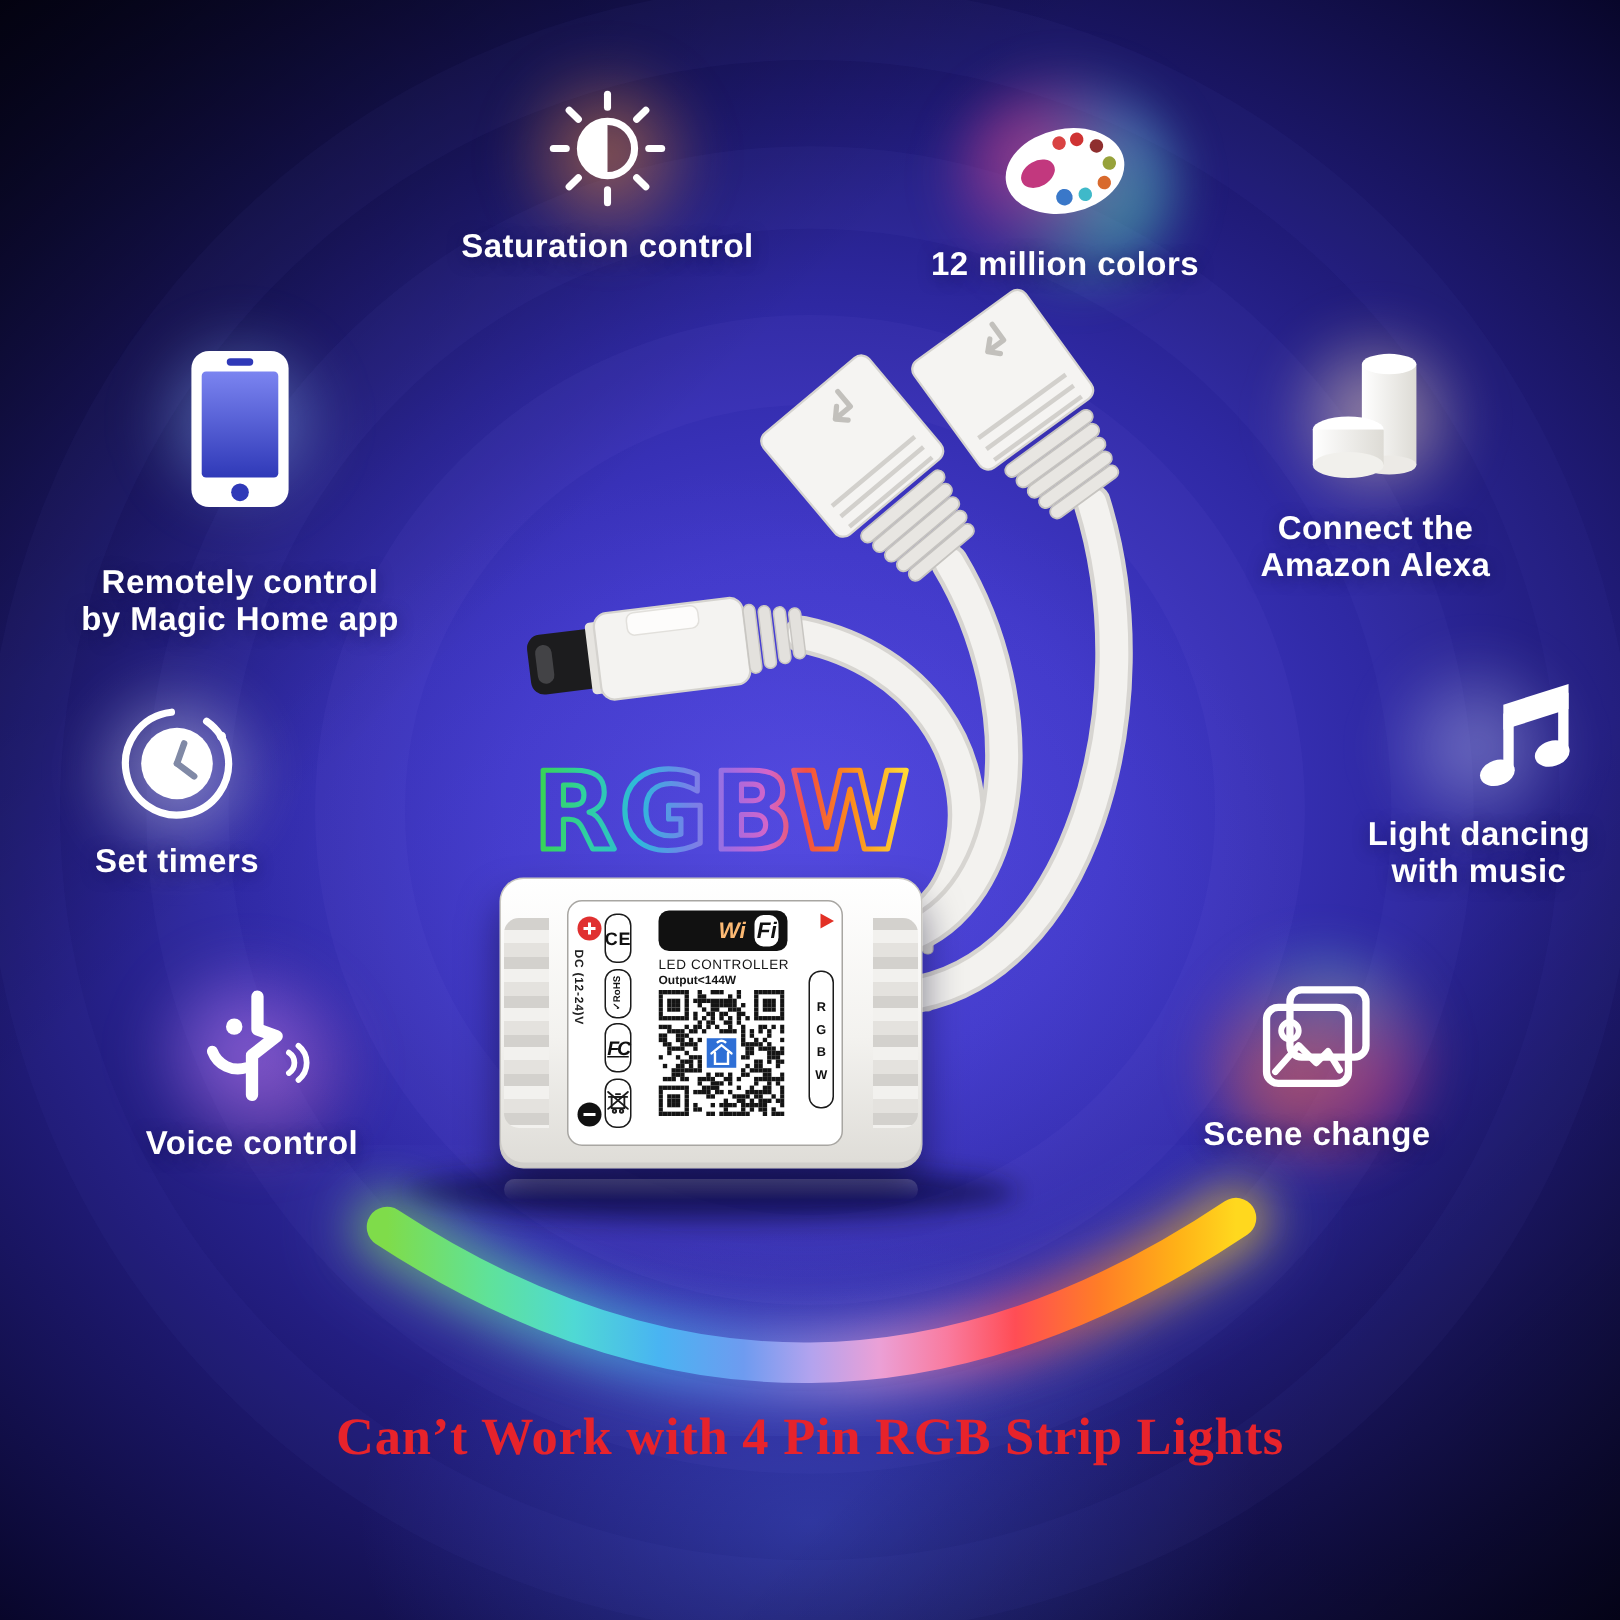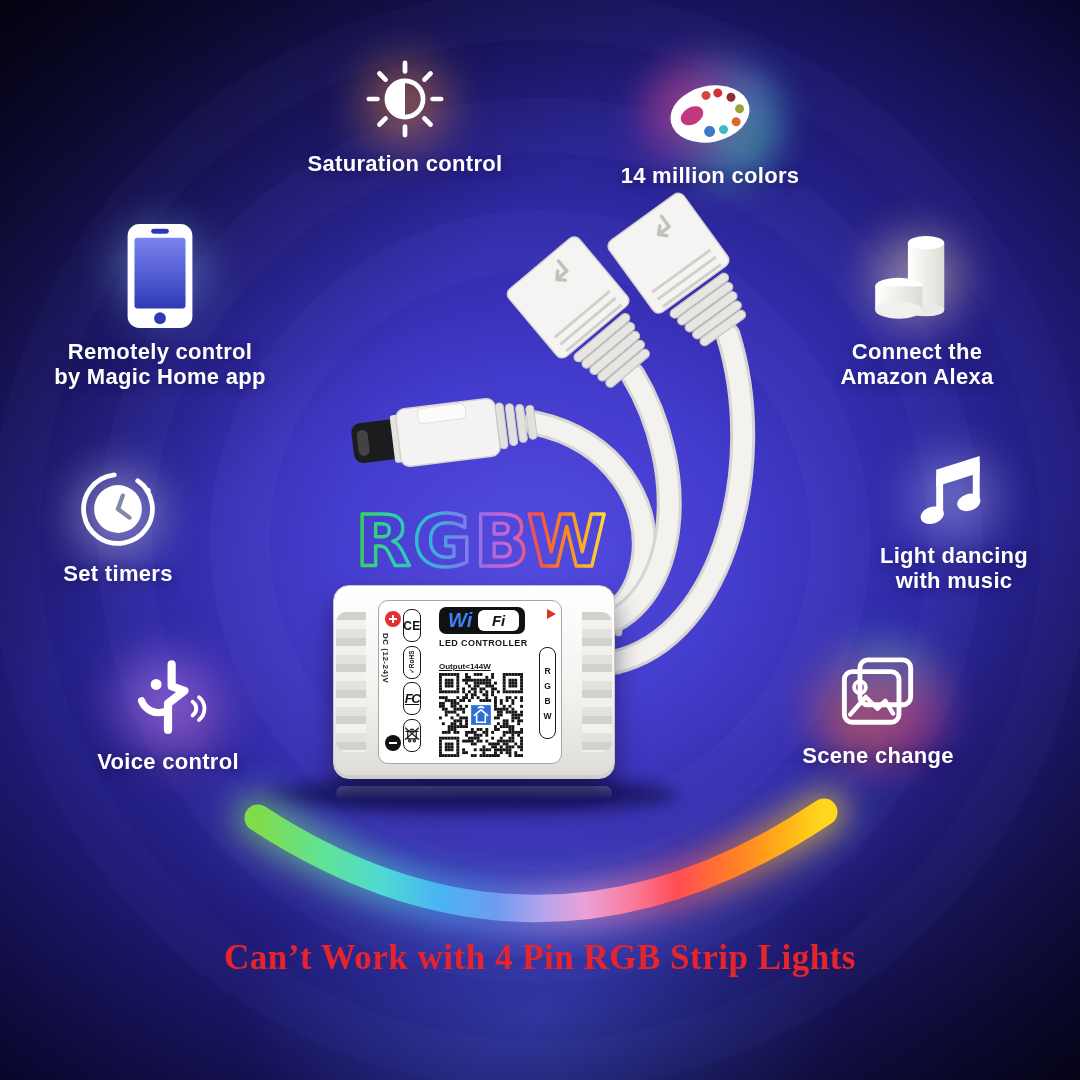--- a/index.html
+++ b/index.html
@@ -28,24 +28,24 @@
   .g-alexa{background:radial-gradient(circle, rgba(255,226,186,.6), transparent 65%);}
   .g-timers{background:radial-gradient(circle, rgba(240,244,255,.5), transparent 65%);}
   .g-music{background:radial-gradient(circle, rgba(212,218,255,.42), transparent 65%);}
   .g-voice{background:radial-gradient(circle at 45% 45%, rgba(190,130,255,.5), transparent 62%),radial-gradient(circle at 62% 60%, rgba(255,120,190,.25), transparent 60%);}
   .g-scene{background:
       radial-gradient(circle at 34% 62%, rgba(255,110,70,.55), transparent 58%),
       radial-gradient(circle at 75% 62%, rgba(255,60,110,.40), transparent 58%),
       radial-gradient(circle at 60% 22%, rgba(130,255,200,.30), transparent 55%);}
   .f-dimmable{left:260px;top:56px;width:290px;}
   .f-colors{left:565px;top:74px;width:290px;}
-  .f-remote{left:15px;top:222px;width:290px;}
+  .f-remote{left:15px;top:232px;width:290px;gap:26px;}
   .f-alexa{left:772px;top:230px;width:290px;text-align:center;}
   .f-timers{left:12px;top:466px;width:212px;}
-  .f-music{left:848px;top:450px;width:212px;}
+  .f-music{left:848px;top:450px;width:212px;align-items:flex-end;}
   .f-voice{left:62px;top:658px;width:212px;text-align:center;}
   .f-scene{left:772px;top:656px;width:212px;}
   
   .rgbw-svg{position:absolute;left:322px;top:492px;pointer-events:none;}
   
   .device{position:absolute;left:333px;top:585px;width:280px;height:192px;border-radius:16px;
     background:linear-gradient(180deg,#ffffff 0%,#f3f2ef 55%,#dedcd7 100%);
     border:1px solid #c9c7c2;box-shadow:0 16px 26px rgba(8,6,40,.5), inset 0 -3px 0 #d0cecb;}
   .device .top-stub{position:absolute;top:-8px;width:22px;height:14px;background:#e6e4e0;border:1px solid #c8c6c2;border-radius:5px;z-index:-1;}
   .device .rib{position:absolute;top:26px;bottom:26px;width:30px;
@@ -63,24 +63,24 @@
   .term.plus::after{content:"";position:absolute;left:7px;top:4px;width:2px;height:8px;background:#fff;}
   .dc-text{position:absolute;left:2px;top:32px;height:100px;writing-mode:vertical-rl;font-size:8px;font-weight:700;color:#222;letter-spacing:.5px;}
   .certcol{position:absolute;left:24px;top:8px;display:flex;flex-direction:column;gap:3.5px;}
   .cert{width:18px;height:33px;border:1.6px solid #1b1b1b;border-radius:8px;display:flex;align-items:center;justify-content:center;color:#111;background:#fff;box-sizing:border-box;}
   .cert.ce span{font-size:12px;font-weight:700;letter-spacing:.5px;}
   .cert.rohs{overflow:hidden;}
   .cert.rohs .rot{transform:rotate(-90deg);font-size:6.5px;font-weight:700;white-space:nowrap;}
   .cert.fcc span{font-size:13px;font-weight:800;letter-spacing:-1.5px;font-style:italic;text-decoration:underline;}
   .dmain{position:absolute;left:60px;top:6px;width:90px;}
   .wifi{width:86px;height:27px;background:#111;border-radius:7px;display:flex;align-items:center;}
-  .wifi .wi{color:#3b82f6;font-size:20px;font-weight:800;font-style:italic;padding:0 6px 0 9px;}
+  .wifi .wi{color:#fdba74;font-size:15px;font-weight:800;font-style:italic;padding:0 6px 0 9px;margin-left:31px;}
   .wifi .fi{background:#fff;color:#111;font-size:15px;font-weight:800;font-style:italic;border-radius:6px;height:21px;flex:1;margin-right:6px;display:flex;align-items:center;justify-content:center;}
-  .dname{margin-top:4px;font-size:9px;font-weight:700;color:#151515;letter-spacing:.4px;}
-  .doutput{margin-top:14px;font-size:8px;font-weight:700;color:#151515;text-decoration:underline;}
+  .dname{margin-top:4px;font-size:9px;font-weight:400;color:#151515;letter-spacing:.4px;}
+  .doutput{margin-top:1px;font-size:8px;font-weight:700;color:#151515;}
   .qr{display:block;margin-top:2px;}
   .chanstrip{position:absolute;right:5px;top:46px;width:17px;height:92px;border:1.6px solid #1b1b1b;border-radius:8px;display:flex;flex-direction:column;align-items:center;justify-content:center;gap:5px;font-size:8.5px;font-weight:800;color:#111;box-sizing:border-box;}
   .tri{position:absolute;right:5px;top:8px;width:0;height:0;border-left:9px solid #e23025;border-top:5.5px solid transparent;border-bottom:5.5px solid transparent;}
   
   .caption{position:absolute;left:0;right:0;top:938px;text-align:center;
     font-family:"Liberation Serif",serif;font-weight:700;font-size:35px;letter-spacing:.5px;color:#e7232b;}
 </style>
 </head>
 <body>
 
@@ -122,21 +122,21 @@
         <circle cx="50" cy="21" r="4.5" fill="#d94343"></circle>
         <circle cx="62" cy="21" r="4.5" fill="#cf3333"></circle>
         <circle cx="74" cy="28" r="4.5" fill="#8f2f2f"></circle>
         <circle cx="80" cy="41" r="4.5" fill="#97a23b"></circle>
         <circle cx="74" cy="53" r="4.5" fill="#d86a2e"></circle>
         <circle cx="60" cy="58" r="4.5" fill="#3fb9c9"></circle>
         <circle cx="46" cy="57" r="5.5" fill="#3a78c9"></circle>
       </g>
     </svg>
     <div class="label">
-      <span>14 million colors</span>
+      <span>12 million colors</span>
     </div>
   </div>
 
   <div class="feature f-remote">
     <div class="glow g-remote"></div>
     <svg class="icon" width="70" height="108" viewBox="0 0 70 110">
       <defs>
           <linearGradient id="scr" x1="0" y1="0" x2="0" y2="1">
         <stop offset="0" stop-color="#7b84f0"></stop>
             <stop offset="1" stop-color="#2f39b8"></stop>

